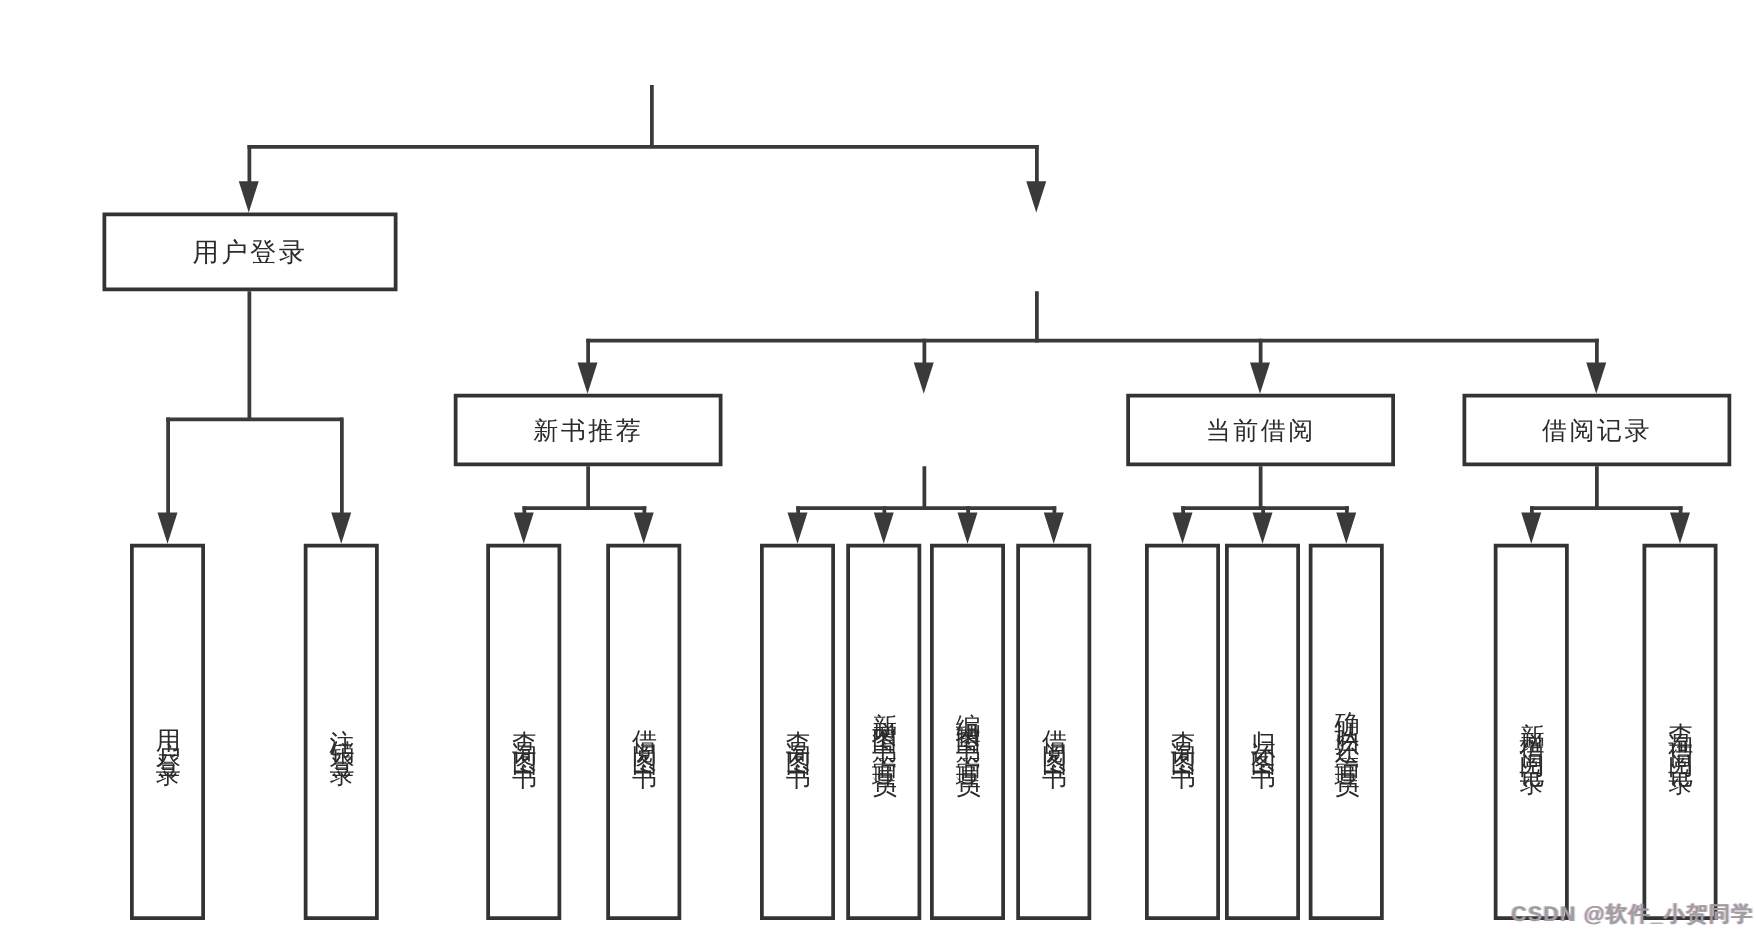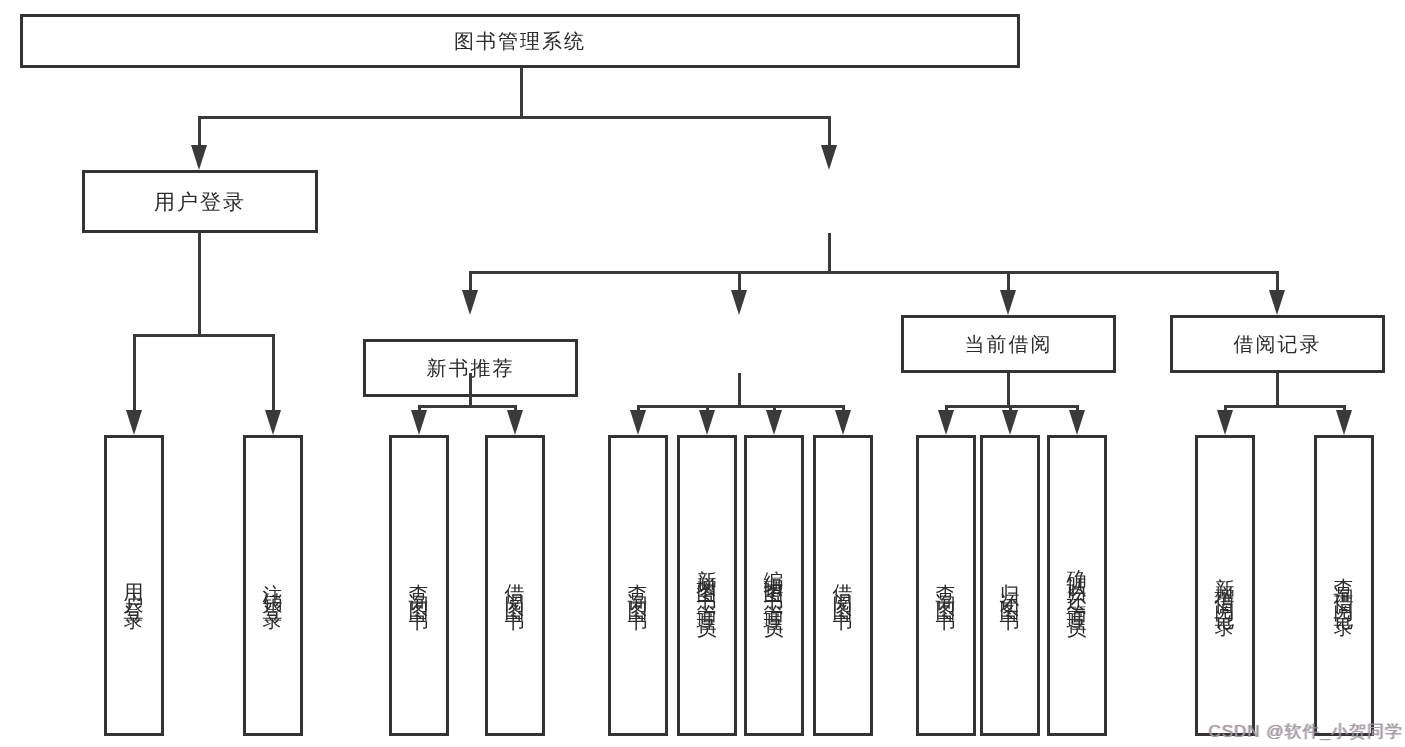--- a/index.html
+++ b/index.html
@@ -53,37 +53,35 @@
     border-top:25px solid var(--line);
   }
   .watermark{
     position:absolute;
     right:2px;bottom:4px;
     font-size:17px;
     letter-spacing:1px;
     color:var(--watermark);
     z-index:10;
     text-shadow:-1px 0 0 rgba(214,90,90,0.35), 1px 0 0 rgba(90,120,214,0.35);
+    font-weight:bold;
   }
 </style>
 </head>
 <body>
 
 <div id="canvas">
 
-  <div class="hbox" style="left:20px;top:14px;width:1000px;height:54px;">
-    <span>图书管理系统</span>
-  </div>
 
   <div class="hbox" style="left:82px;top:170px;width:236px;height:63px;font-size:21px;">
     <span>用户登录</span>
   </div>
 
 
-  <div class="hbox" style="left:363px;top:315px;width:215px;height:58px;margin-top:24px;">
+  <div class="hbox" style="left:363px;top:315px;width:215px;height:58px;">
     <span>新书推荐</span>
   </div>
 
 
   <div class="hbox" style="left:901px;top:315px;width:215px;height:58px;text-align:center;">
     <span>当前借阅</span>
   </div>
 
   <div class="hbox" style="left:1170px;top:315px;width:215px;height:58px;">
     <span>借阅记录</span>

